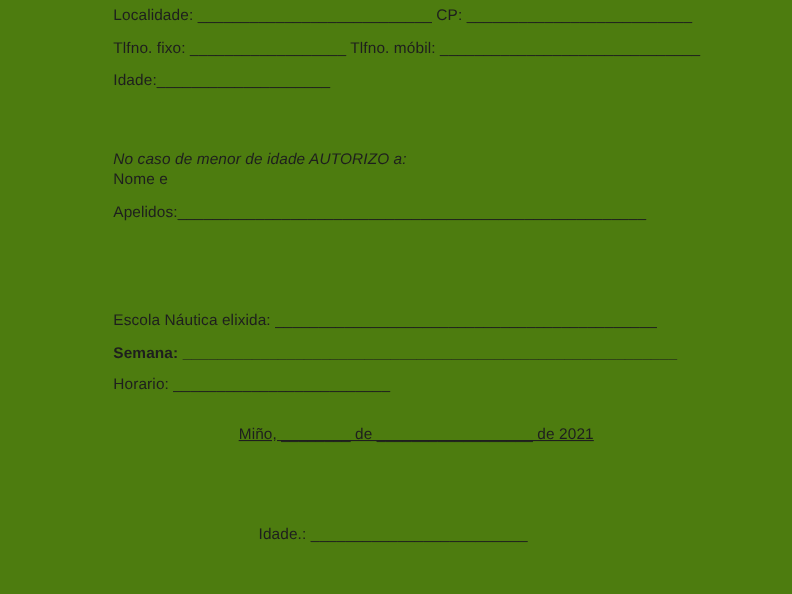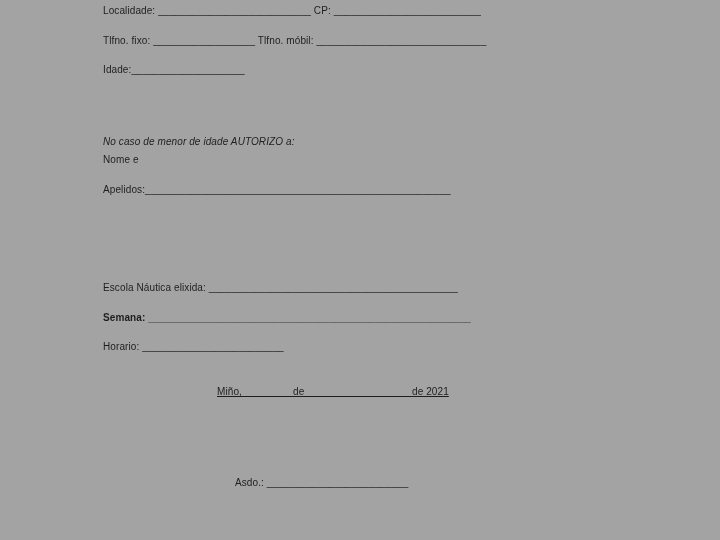--- a/index.html
+++ b/index.html
@@ -4,24 +4,24 @@
 <style>
   html, body {
     margin: 0;
     padding: 0;
     background: #ffffff;
   }
   .page {
     position: relative;
     width: 720px;
     height: 540px;
-    background: #a3a3a3;
+    background: #4d7c0f;
     overflow: hidden;
     font-family: "Liberation Sans", "DejaVu Sans", sans-serif;
-    font-size: 10px;
+    font-size: 14px;
     color: #1e1e1e;
     letter-spacing: 0.1px;
   }
   .line {
     position: absolute;
     left: 103px;
     white-space: nowrap;
     line-height: 1.15;
   }
   .italic { font-style: italic; }
@@ -57,15 +57,15 @@
 
 
   <div class="line l-escola">Escola Náutica elixida: ____________________________________________</div>
 
   <div class="line l-semana">Semana: _________________________________________________________</div>
 
   <div class="line l-horario">Horario: _________________________</div>
 
   <div class="line l-placedate">Miño, ________ de __________________ de 2021</div>
 
-  <div class="line l-signature">Asdo.: _________________________</div>
+  <div class="line l-signature">Idade.: _________________________</div>
 
 </div>
 
 </body></html>

